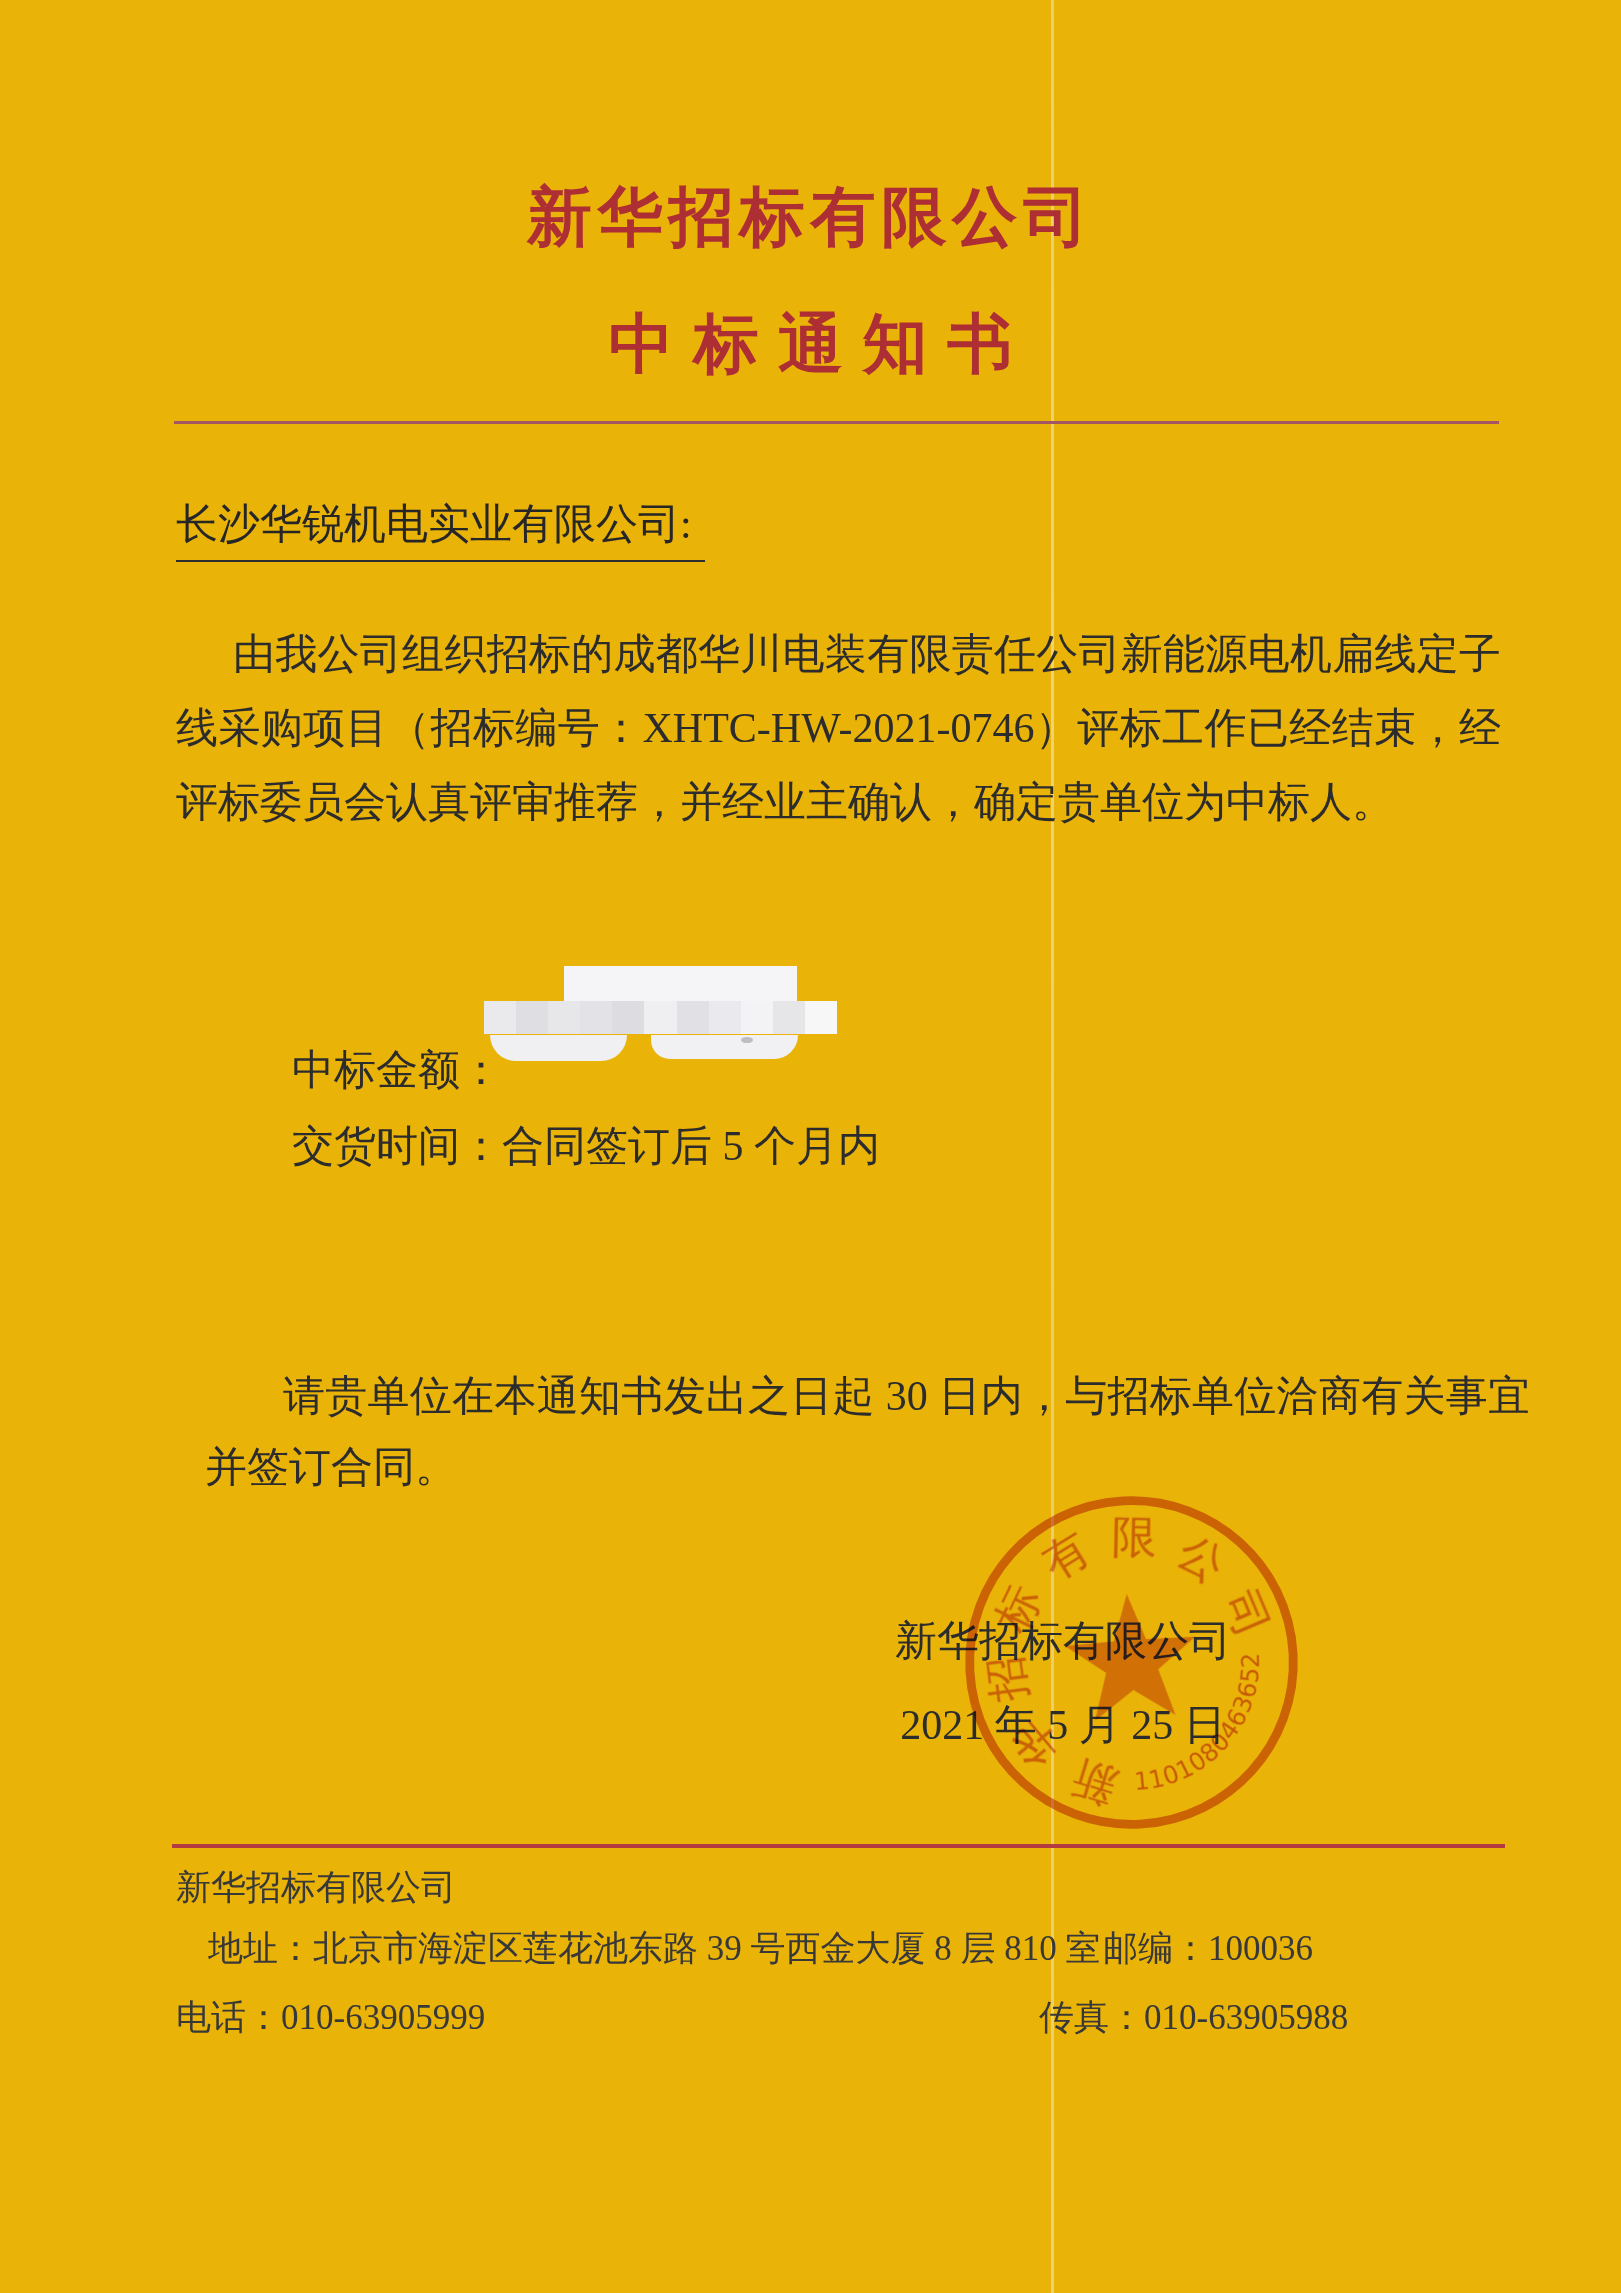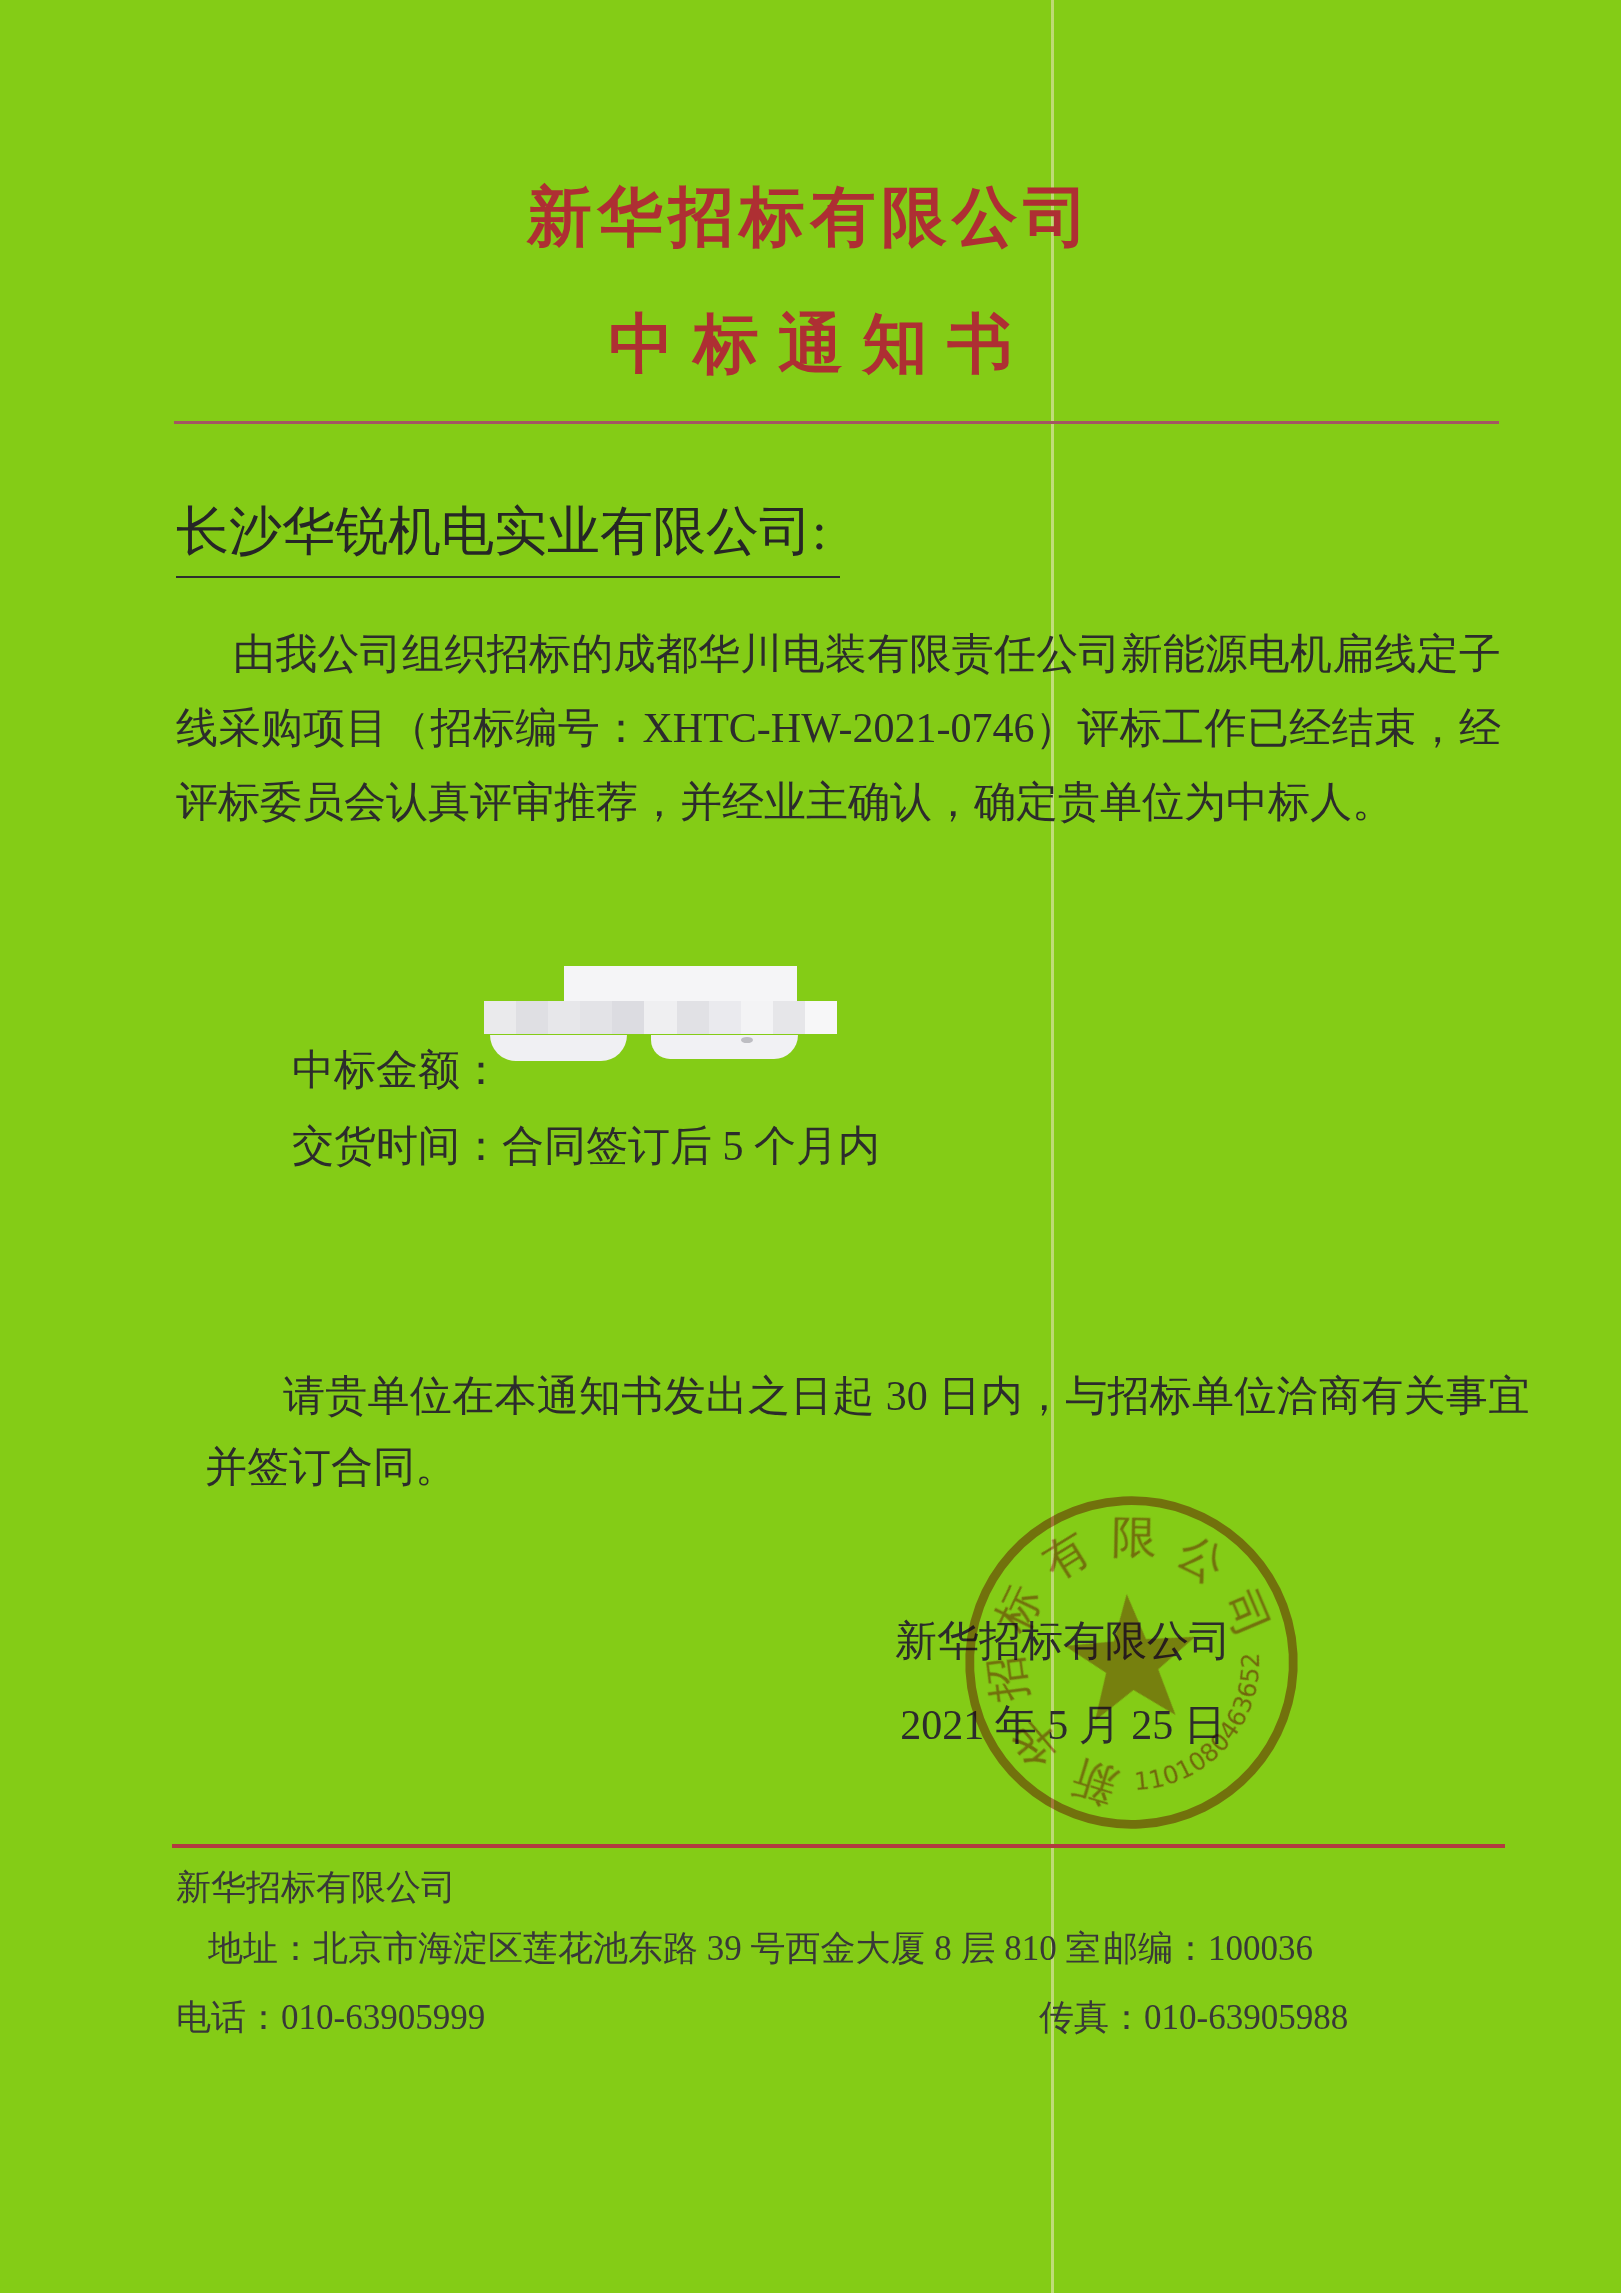--- a/index.html
+++ b/index.html
@@ -1,30 +1,30 @@
 <!DOCTYPE html>
 <html><head>
 <meta charset="utf-8">
 <style>
   html,body{margin:0;padding:0;background:#e8e8e8;}
   .page{
-    position:relative;width:1621px;height:2294px;background:#84cc16;
+    position:relative;width:1621px;height:2294px;background:#eab308;
     font-family:"Liberation Serif","DejaVu Serif",serif;color:var(--text,#2d2d2d);
     overflow:hidden;
   }
   .crease{position:absolute;left:1051px;top:0;width:2.9px;height:2294px;
     background:linear-gradient(#ece4bf, #f2eccd 30%, #e9e2bd 60%, #efe9c8);
     opacity:.55;pointer-events:none;}
   .title1{position:absolute;left:0;top:173px;width:100%;text-align:center;
     font-size:65px;font-weight:700;letter-spacing:5.9px;color:var(--title-red,#ae2f33);}
   .title2{position:absolute;left:0;top:300px;width:100%;text-align:center;
     font-size:65px;font-weight:700;letter-spacing:19.6px;text-indent:19.6px;color:var(--title-red,#ae2f33);}
   .rule-top{position:absolute;left:174px;top:421px;width:1325px;height:2.9px;
     background:var(--rule-red,#a35763);}
-  .addressee{position:absolute;left:176px;top:496px;font-size:53px;color:#262626;
+  .addressee{position:absolute;left:176px;top:496px;font-size:42px;color:#262626;
     border-bottom:2.9px solid #2e2e2e;padding:0 13.7px 7.8px 0;}
   .para{position:absolute;left:176px;width:1325px;font-size:42px;line-height:74px;
     text-align:justify;color:#2c2c2c;}
   .para1{top:617px;text-indent:57px;}
   .para2{top:1361px;line-height:71px;text-indent:78px;margin-left:29px;}
   .row{position:absolute;left:292px;font-size:42px;color:#2c2c2c;white-space:nowrap;margin-top:48px;}
   .row-amount{top:994px;}
   .row-delivery{top:1070px;}
   .sign{position:absolute;left:872px;width:382px;text-align:center;font-size:42px;color:#2c2c2c;white-space:nowrap;}
   .sign-company{top:1613px;}

